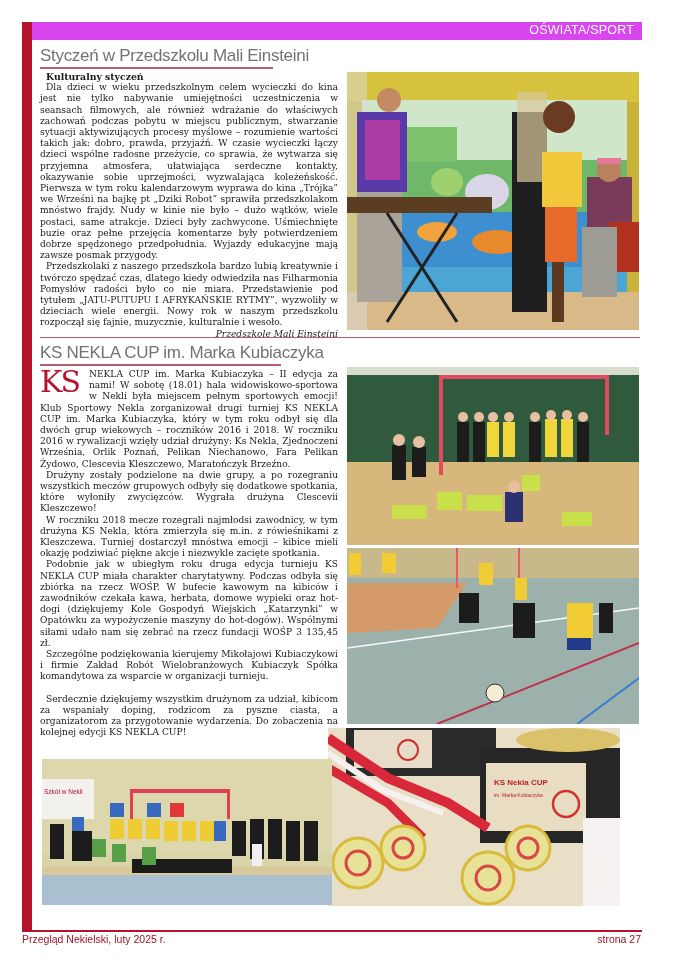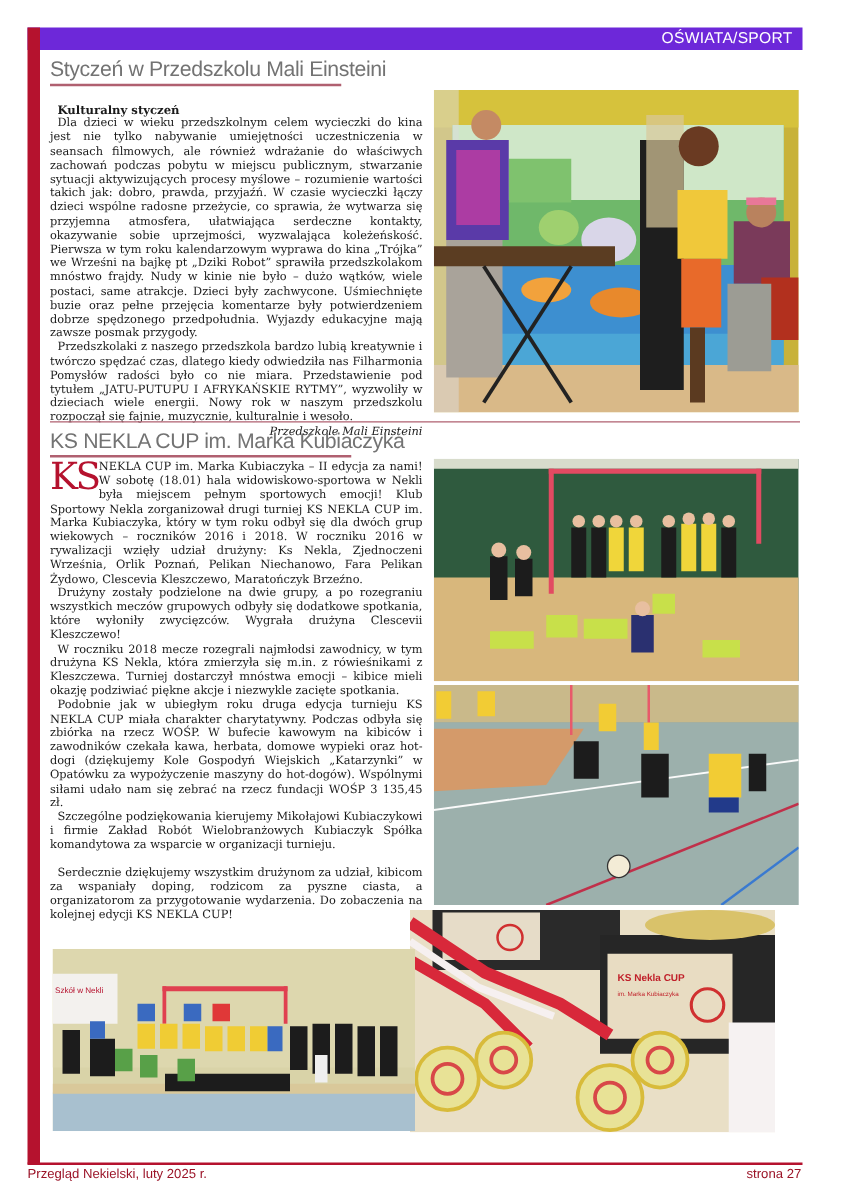--- a/index.html
+++ b/index.html
@@ -1,33 +1,33 @@
 <!DOCTYPE html>
 <html><head>
   <meta charset="utf-8">
   <style>
     html, body { margin: 0; padding: 0; background: #ffffff; }
     body { width: 679px; height: 960px; position: relative; overflow: hidden; font-family: "DejaVu Serif", serif; color: #1a1a1a; }
-    .top-band { position: absolute; left: 22px; top: 22px; width: 620px; height: 18px; background: #6d28d9; text-align: center; }
+    .top-band { position: absolute; left: 22px; top: 22px; width: 620px; height: 18px; background: #d946ef; text-align: center; }
     .section-tag { position: absolute; right: 8px; top: 1px; font-family: "Liberation Sans", sans-serif; font-size: 12.5px; color: #ffffff; letter-spacing: 0.2px; }
     .left-bar { position: absolute; left: 22px; top: 22px; width: 10px; height: 909px; background: #b5122e; }
     .footer-line { position: absolute; left: 22px; top: 930px; width: 620px; height: 1.5px; background: #b5122e; }
     .footer-left, .footer-right { position: absolute; top: 933px; font-family: "Liberation Sans", sans-serif; font-size: 10.5px; color: #9b1428; }
     .footer-left { left: 22px; }
     .footer-right { right: 38px; }
 
     .heading { position: absolute; font-family: "Liberation Sans", sans-serif; color: #737373; font-size: 17px; letter-spacing: -0.3px; white-space: nowrap; }
     .heading-rule { position: absolute; height: 2px; background: #b06070; }
     .divider { position: absolute; left: 40px; top: 337px; width: 600px; height: 1px; background: #b06070; }
 
     .col { position: absolute; left: 40px; width: 298px; font-size: 9.1px; line-height: 11.2px; text-align: justify; hyphens: manual; }
     .col p { margin: 0; text-indent: 6px; }
-    .subhead { font-weight: bold; font-size: 9.3px; margin: 12px 0 0 6px; }
+    .subhead { font-weight: bold; font-size: 9.3px; margin: 0 0 0 6px; }
     .sign { text-align: right; font-style: italic; margin-top: 0; }
-    .dropcap { float: left; font-size: 30px; line-height: 24px; color: #b5122e; margin: 1px 0 0 0; font-family: "DejaVu Serif", serif; letter-spacing: -2px; }
+    .dropcap { float: left; font-size: 30px; line-height: 24px; color: #b5122e; margin: 1px 10px 0 0; font-family: "DejaVu Serif", serif; letter-spacing: -2px; }
 
     .photo { position: absolute; overflow: hidden; }
     .photo svg { width: 100%; height: 100%; display: block; }
   </style>
 </head>
 <body>
 
 <div class="top-band">
   <span class="section-tag">OŚWIATA/SPORT</span>
 </div>

